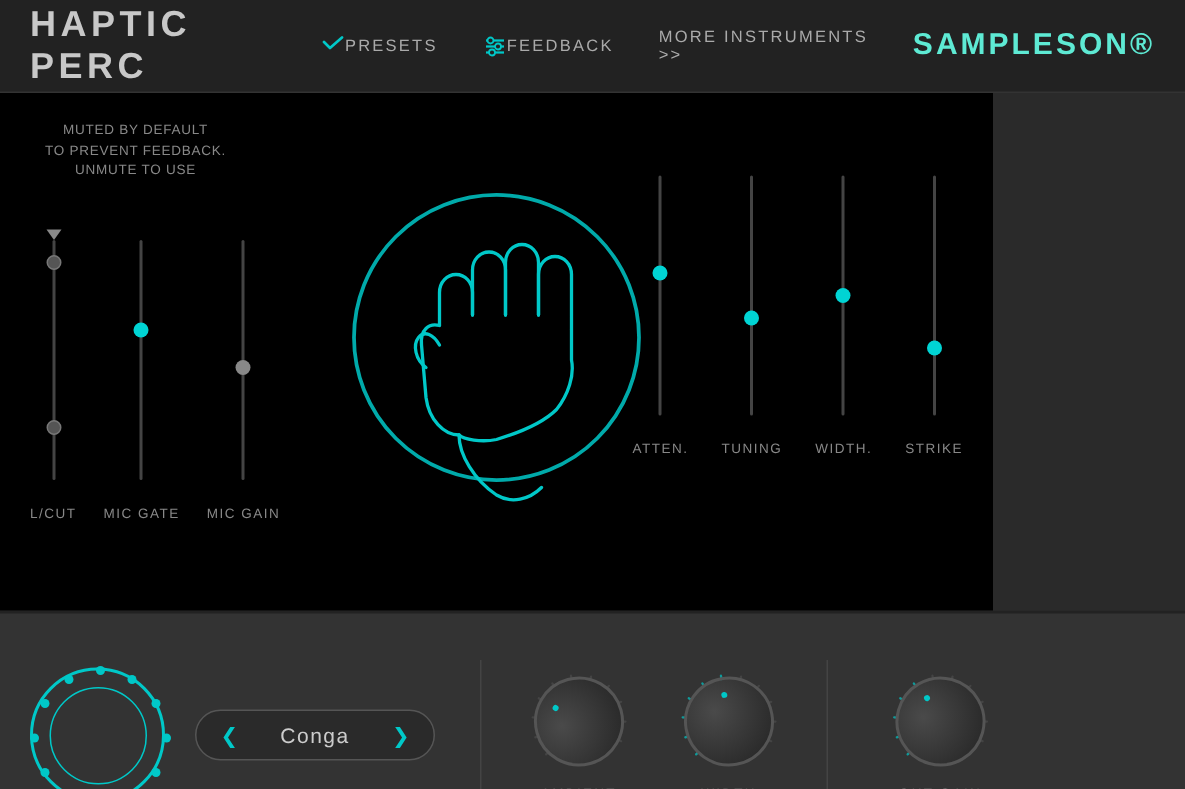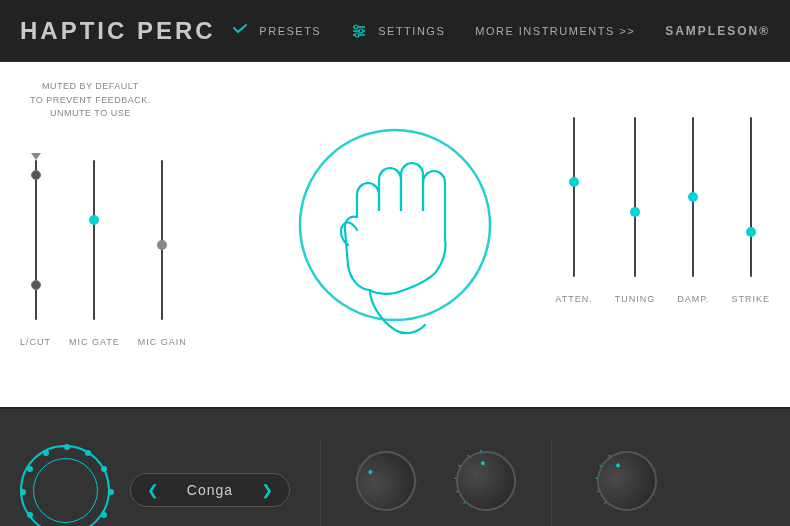--- a/index.html
+++ b/index.html
@@ -30,39 +30,39 @@
       margin-right: auto;
     }
     .header-nav {
       display: flex;
       align-items: center;
       gap: 30px;
     }
     .nav-item {
       display: flex;
       align-items: center;
-      gap: 11px;
+      gap: 0;
       font-size: 11px;
       letter-spacing: 1.5px;
       color: #aaa;
       cursor: pointer;
     }
     .brand-logo {
-      font-size: 12px;
+      font-size: 20px;
       font-weight: bold;
       letter-spacing: 2px;
-      color: #a3a3a3;
-      margin-left: 30px;
+      color: #5eead4;
+      margin-left: 13px;
     }
 
     
     .main {
-      width: 790px;
+      width: 662px;
       height: 345px;
-      background: #ffffff;
+      background: #000000;
       position: relative;
       display: flex;
       align-items: center;
       justify-content: center;
     }
 
     
     .muted-warning {
       position: absolute;
       top: 18px;
@@ -283,21 +283,21 @@
 
     <div class="nav-item">
       <svg width="16" height="14" viewBox="0 0 16 14">
         <line x1="2" y1="3" x2="14" y2="3" stroke="#00c8c8" stroke-width="1.5"></line>
         <line x1="2" y1="7" x2="14" y2="7" stroke="#00c8c8" stroke-width="1.5"></line>
         <line x1="2" y1="11" x2="14" y2="11" stroke="#00c8c8" stroke-width="1.5"></line>
         <circle cx="5" cy="3" r="2" fill="#222" stroke="#00c8c8" stroke-width="1.2"></circle>
         <circle cx="10" cy="7" r="2" fill="#222" stroke="#00c8c8" stroke-width="1.2"></circle>
         <circle cx="6" cy="11" r="2" fill="#222" stroke="#00c8c8" stroke-width="1.2"></circle>
       </svg>
-      <span>SETTINGS</span>
+      <span>FEEDBACK</span>
     </div>
 
     <div class="nav-item">
       <span>MORE INSTRUMENTS &gt;&gt;</span>
     </div>
   </div>
 
   <span class="brand-logo">SAMPLESON®</span>
 </div>
 
@@ -386,21 +386,21 @@
       </div>
       <span class="slider-label">TUNING</span>
     </div>
 
     <div class="slider-container">
       <div style="position:relative; height:170px; width:14px; display:flex; align-items:center; justify-content:center;">
         <div class="vslider-track" style="height:160px;">
           <div class="vslider-thumb" style="top:75px;"></div>
         </div>
       </div>
-      <span class="slider-label">DAMP.</span>
+      <span class="slider-label">WIDTH.</span>
     </div>
 
     <div class="slider-container">
       <div style="position:relative; height:170px; width:14px; display:flex; align-items:center; justify-content:center;">
         <div class="vslider-track" style="height:160px;">
           <div class="vslider-thumb" style="top:110px;"></div>
         </div>
       </div>
       <span class="slider-label">STRIKE</span>
     </div>

